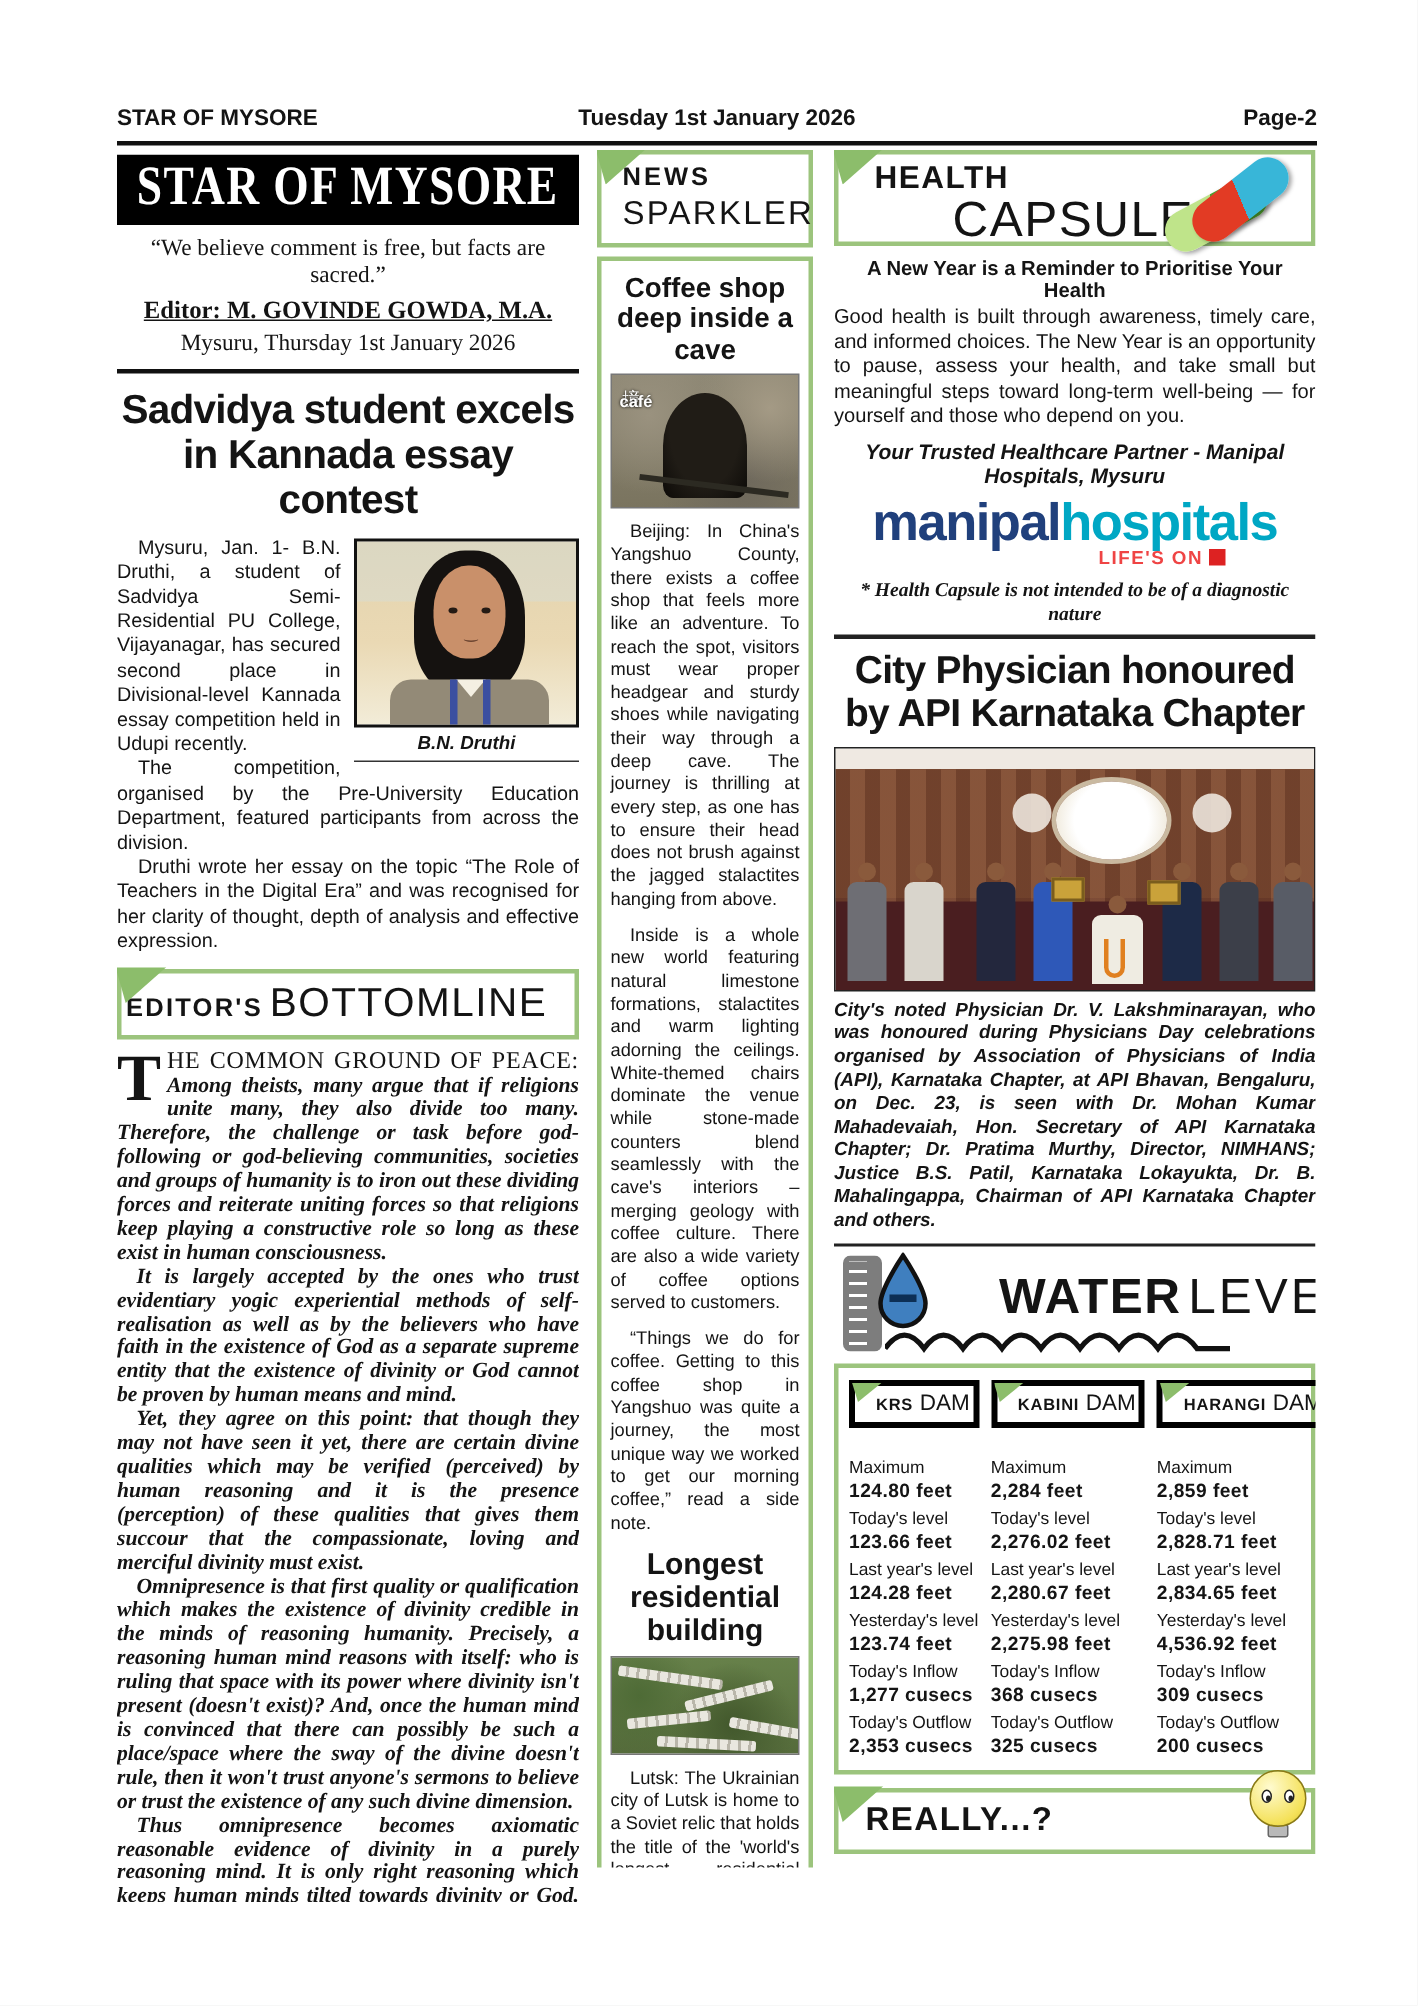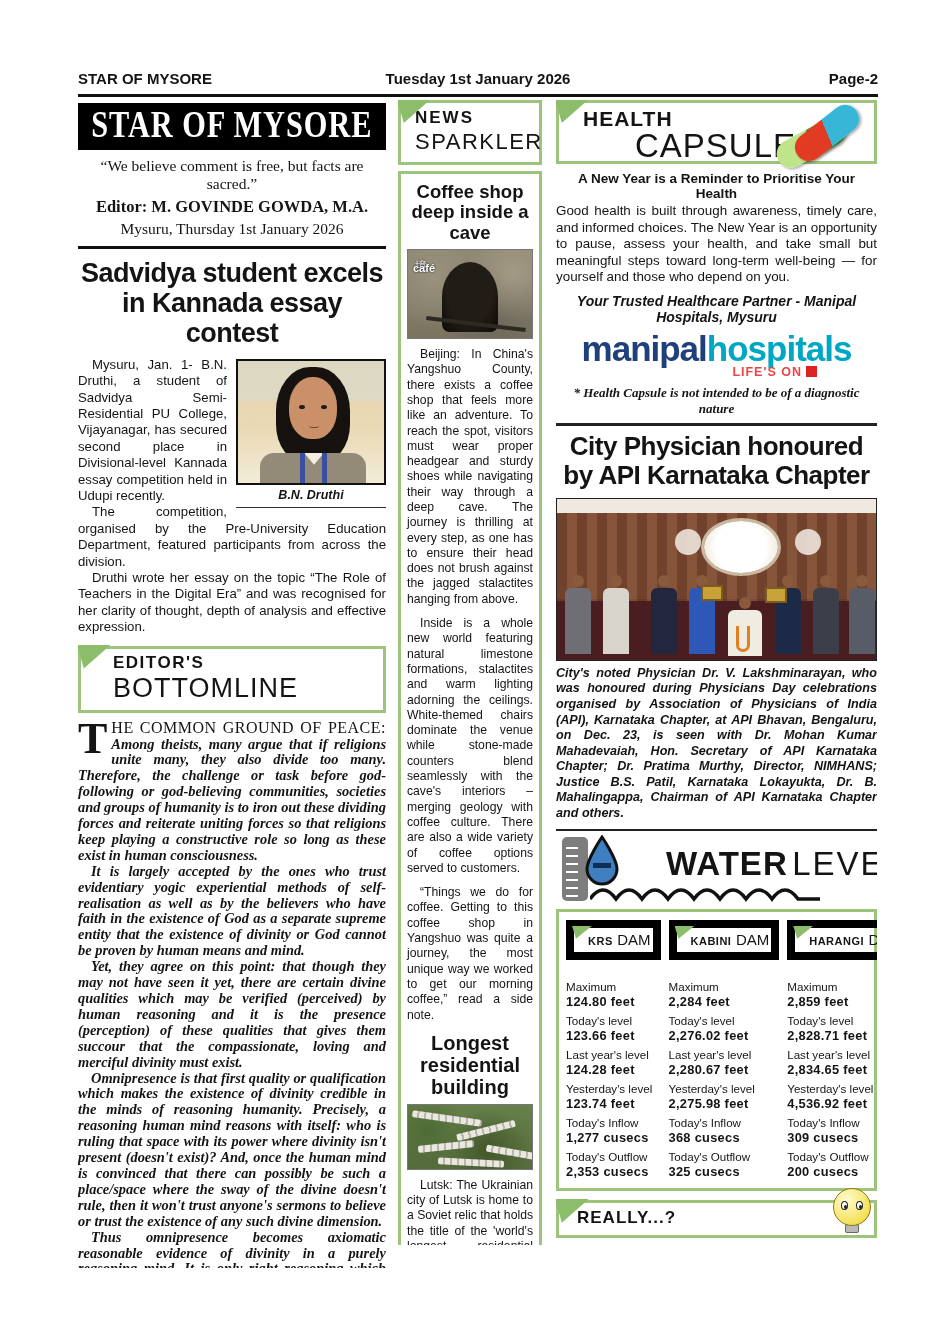--- a/index.html
+++ b/index.html
@@ -20,37 +20,37 @@
   
   .gbox { position:relative; border:3px solid #9cc47d; background:#fff; }
   .fold { position:absolute; top:-4px; left:-4px; width:34px; height:24px; background:#8cbd6b; clip-path:polygon(0 0,100% 0,20% 100%); }
   .fold.sm { width:20px; height:13px; top:-2px; left:-2px; }
   .rule-dark { background:#222; height:3px; border:0; }
 
   
   .masthead { background:#000; color:#fff; text-align:center; padding:4px 0 6px; }
   .masthead span { display:inline-block; font-family:"Liberation Serif", serif; font-weight:bold; font-size:33px; letter-spacing:1px; transform:scale(.92,1.12); }
   .motto { font-family:"Liberation Serif", serif; font-size:15.5px; text-align:center; margin-top:7px; }
-  .editorline { font-family:"Liberation Serif", serif; font-weight:bold; font-size:16.5px; text-align:center; margin-top:4px; }
+  .editorline { font-family:"Liberation Serif", serif; font-weight:bold; font-size:16.5px; text-align:center; margin-top:4px;text-decoration:underline; }
   .dateline { font-family:"Liberation Serif", serif; font-size:15.5px; text-align:center; margin-top:3px; padding-bottom:8px; border-bottom:3px solid #111; }
   .l-headline { font-size:27px; font-weight:bold; text-align:center; line-height:1.12; margin:9px 0 8px; letter-spacing:-.5px; }
   .l-body { font-size:13.2px; line-height:16.4px; text-align:justify; }
   .l-body p { text-indent:14px; }
   .photobox { float:right; width:150px; margin:2px 0 2px 9px; }
   .photo-frame { border:2px solid #111; height:126px; position:relative; overflow:hidden; background:linear-gradient(180deg,#e3d3ae 0%,#ead9b4 55%,#f2ecd8 100%); }
   .sp-wall { position:absolute; left:0; top:0; width:100%; height:40px; background:#cfe0e6; opacity:.35; }
   .sp-hair { position:absolute; left:38px; top:6px; width:74px; height:96px; background:#151210; border-radius:46% 46% 40% 40%; }
   .sp-face { position:absolute; left:51px; top:16px; width:48px; height:62px; background:#c9906a; border-radius:48% 48% 45% 45%; }
   .sp-eye { position:absolute; top:28px; width:6px; height:4px; background:#241a14; border-radius:50%; }
   .sp-smile { position:absolute; left:20px; top:47px; width:10px; height:4px; border-bottom:1.5px solid #6b4430; border-radius:50%; }
   .sp-body { position:absolute; left:22px; top:92px; width:106px; height:36px; background:#938a77; border-radius:14px 14px 0 0; }
   .sp-collar { position:absolute; left:44px; top:0; width:20px; height:12px; background:#f4efe2; clip-path:polygon(0 0,100% 0,50% 100%); }
   .sp-lanyard { position:absolute; top:0; width:5px; height:34px; background:#3b4fa0; }
   .photo-caption { font-size:12.5px; font-weight:bold; font-style:italic; text-align:center; padding:2px 0 4px; border-bottom:1.5px solid #333; }
-  .bl-head { margin-top:10px; padding:4px 10px 6px 32px; }
+  .bl-head { margin-top:10px; padding:4px 10px 6px 3px; }
   .bl-head .b1 { font-weight:bold; font-size:17px; letter-spacing:1.5px; }
   .bl-head .b2 { font-size:27px; letter-spacing:1px; font-weight:normal; }
   .editorial { margin-top:7px; font-family:"Liberation Serif", serif; font-weight:bold; font-style:italic; font-size:14.4px; line-height:15.9px; text-align:justify; }
   .editorial p { text-indent:13px; }
   .editorial p.first { text-indent:0; }
   .dropcap { float:left; font-size:44px; line-height:34px; font-weight:bold; font-style:normal; padding:2px 4px 0 0; }
   .leadcaps { font-style:normal; font-weight:normal; font-size:16px; letter-spacing:.5px; }
 
   
   .news-kicker { padding:5px 8px 7px 14px; }
@@ -105,28 +105,28 @@
   .r-caption { font-weight:bold; font-style:italic; font-size:12.6px; line-height:15.6px; text-align:justify; margin-top:5px; padding-bottom:7px; border-bottom:2.5px solid #222; }
   .water-head { position:relative; margin-top:6px; height:72px; }
   .gauge { position:absolute; left:6px; top:0; width:26px; height:64px; background:#7d7d7d; border-radius:5px;
       background-image:repeating-linear-gradient(180deg, transparent 0 6px, #fff 6px 8px); background-size:12px 100%; background-repeat:no-repeat; background-position:4px 4px; }
   .water-title { position:absolute; left:110px; top:8px; white-space:nowrap; }
   .water-title .w1 { font-weight:bold; font-size:33px; letter-spacing:1px; }
   .water-title .w2 { font-size:33px; font-weight:normal; letter-spacing:2px; }
   .waves { position:absolute; left:34px; top:48px; }
   .water-grid { display:flex; gap:8px; padding:8px 7px 9px; }
   .dam-col { flex:1; position:relative; }
-  .dam-head { position:relative; border:8px solid #000000; padding:3px 2px 3px 14px; margin-bottom:20px; white-space:nowrap; }
+  .dam-head { position:relative; border:4px solid #000000; padding:3px 2px 3px 14px; margin-bottom:20px; white-space:nowrap; }
   .dam-head b { font-size:11px; letter-spacing:.5px; }
   .dam-head span { font-size:15px; }
   .dam-label { font-size:11.6px; margin-top:5px; }
   .dam-value { font-size:12.8px; font-weight:bold; letter-spacing:.3px; margin-top:1px; }
   .really-wrap { position:relative; margin-top:9px; }
   .really-box { padding:5px 10px 7px 18px; width:100%; }
-  .really-box .rt { font-weight:bold; font-size:17px; letter-spacing:1px; }
+  .really-box .rt { font-weight:bold; font-size:22px; letter-spacing:1px; }
   .bulb { position:absolute; right:2px; top:-12px; width:46px; height:52px; }
   .bulb .glass { width:38px; height:38px; border-radius:50%; background:radial-gradient(circle at 35% 30%, #fffbd0, #f4e159 70%, #d9c22e); border:1.5px solid #8a7a16; margin:0 auto; position:relative; }
   .bulb .eye { position:absolute; top:12px; width:7px; height:9px; background:#fff; border:1px solid #222; border-radius:50%; }
   .bulb .pupil { position:absolute; top:3px; left:2px; width:3px; height:4px; background:#222; border-radius:50%; }
   .bulb .base { width:14px; height:9px; background:#b9b9b9; border:1px solid #666; margin:-2px auto 0; border-radius:2px; }
 </style>
 </head>
 <body>
 
 <div class="page">

